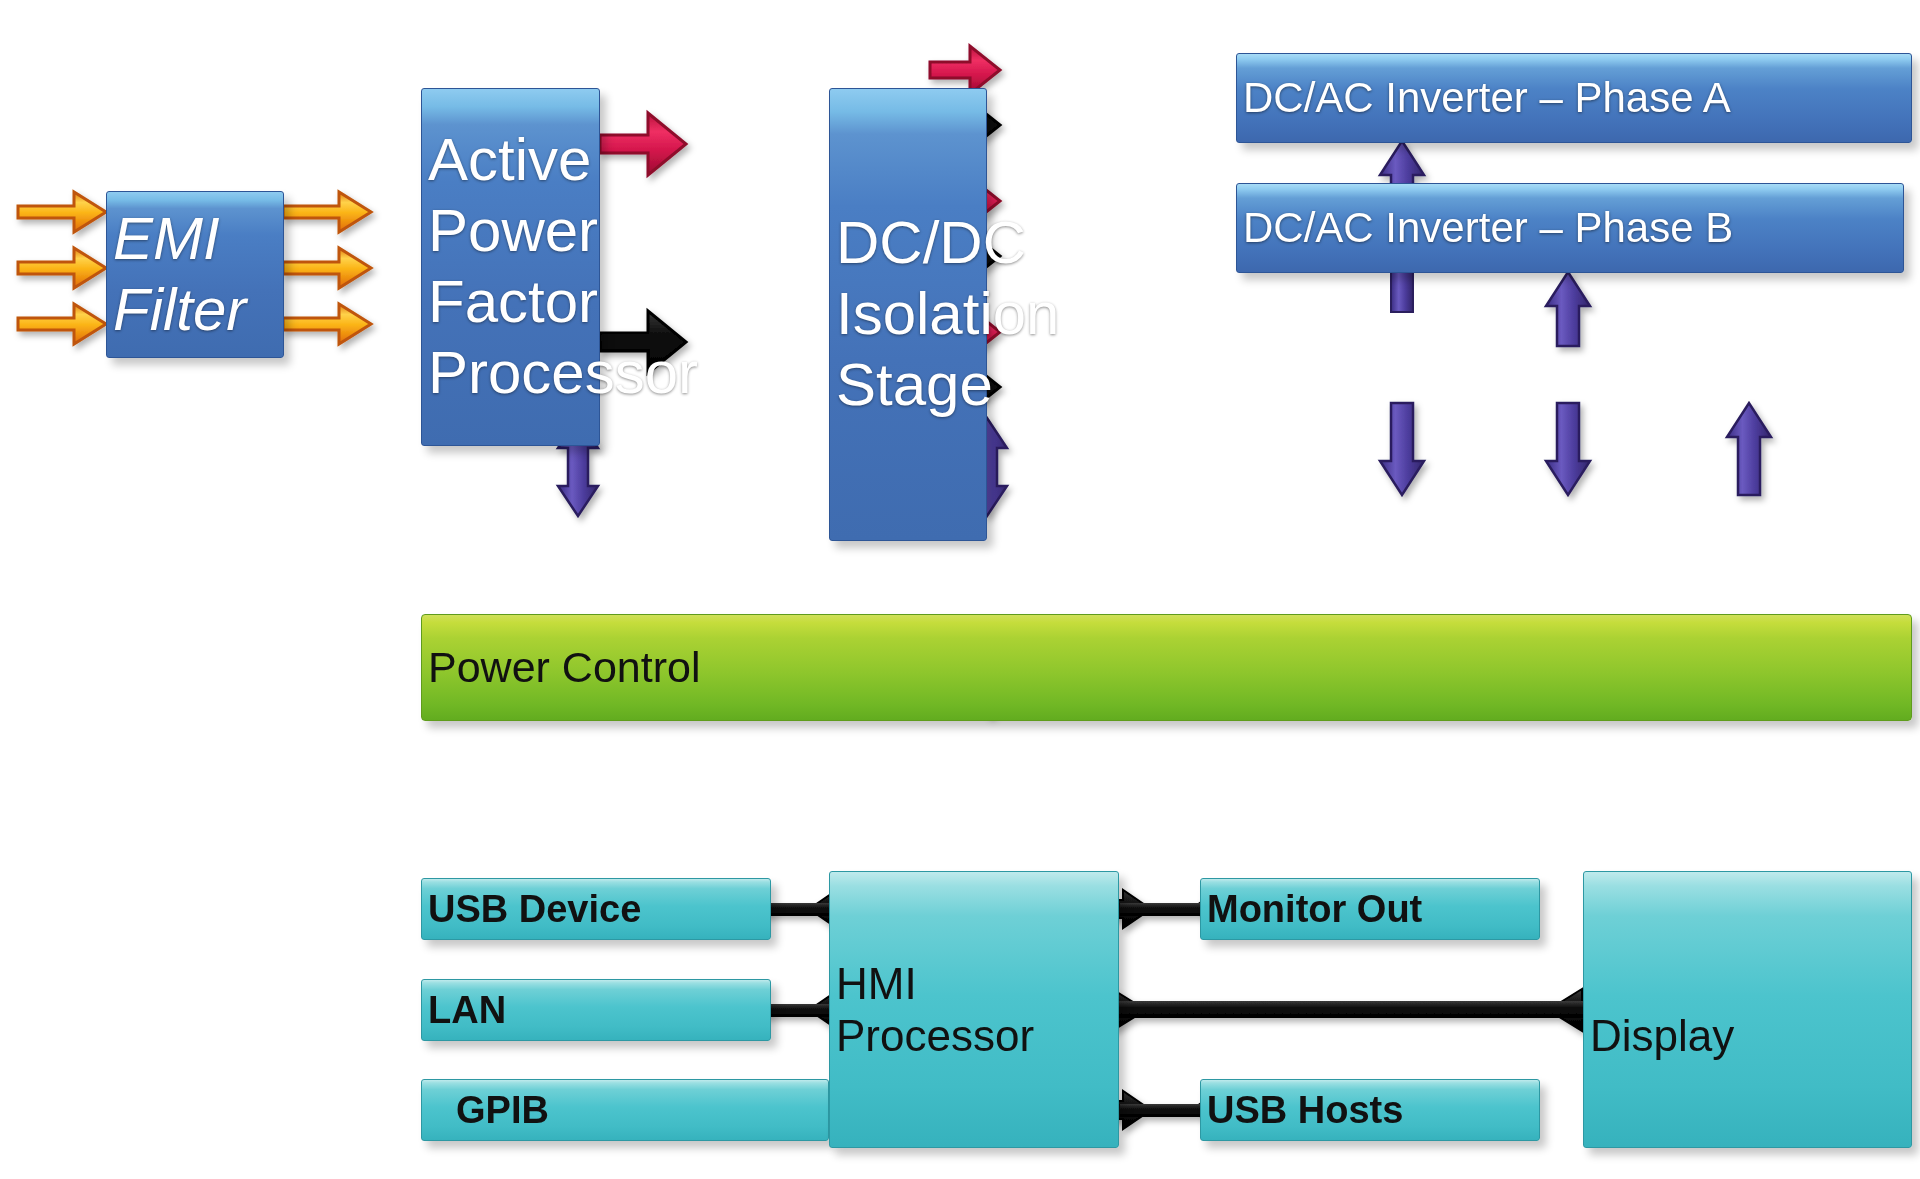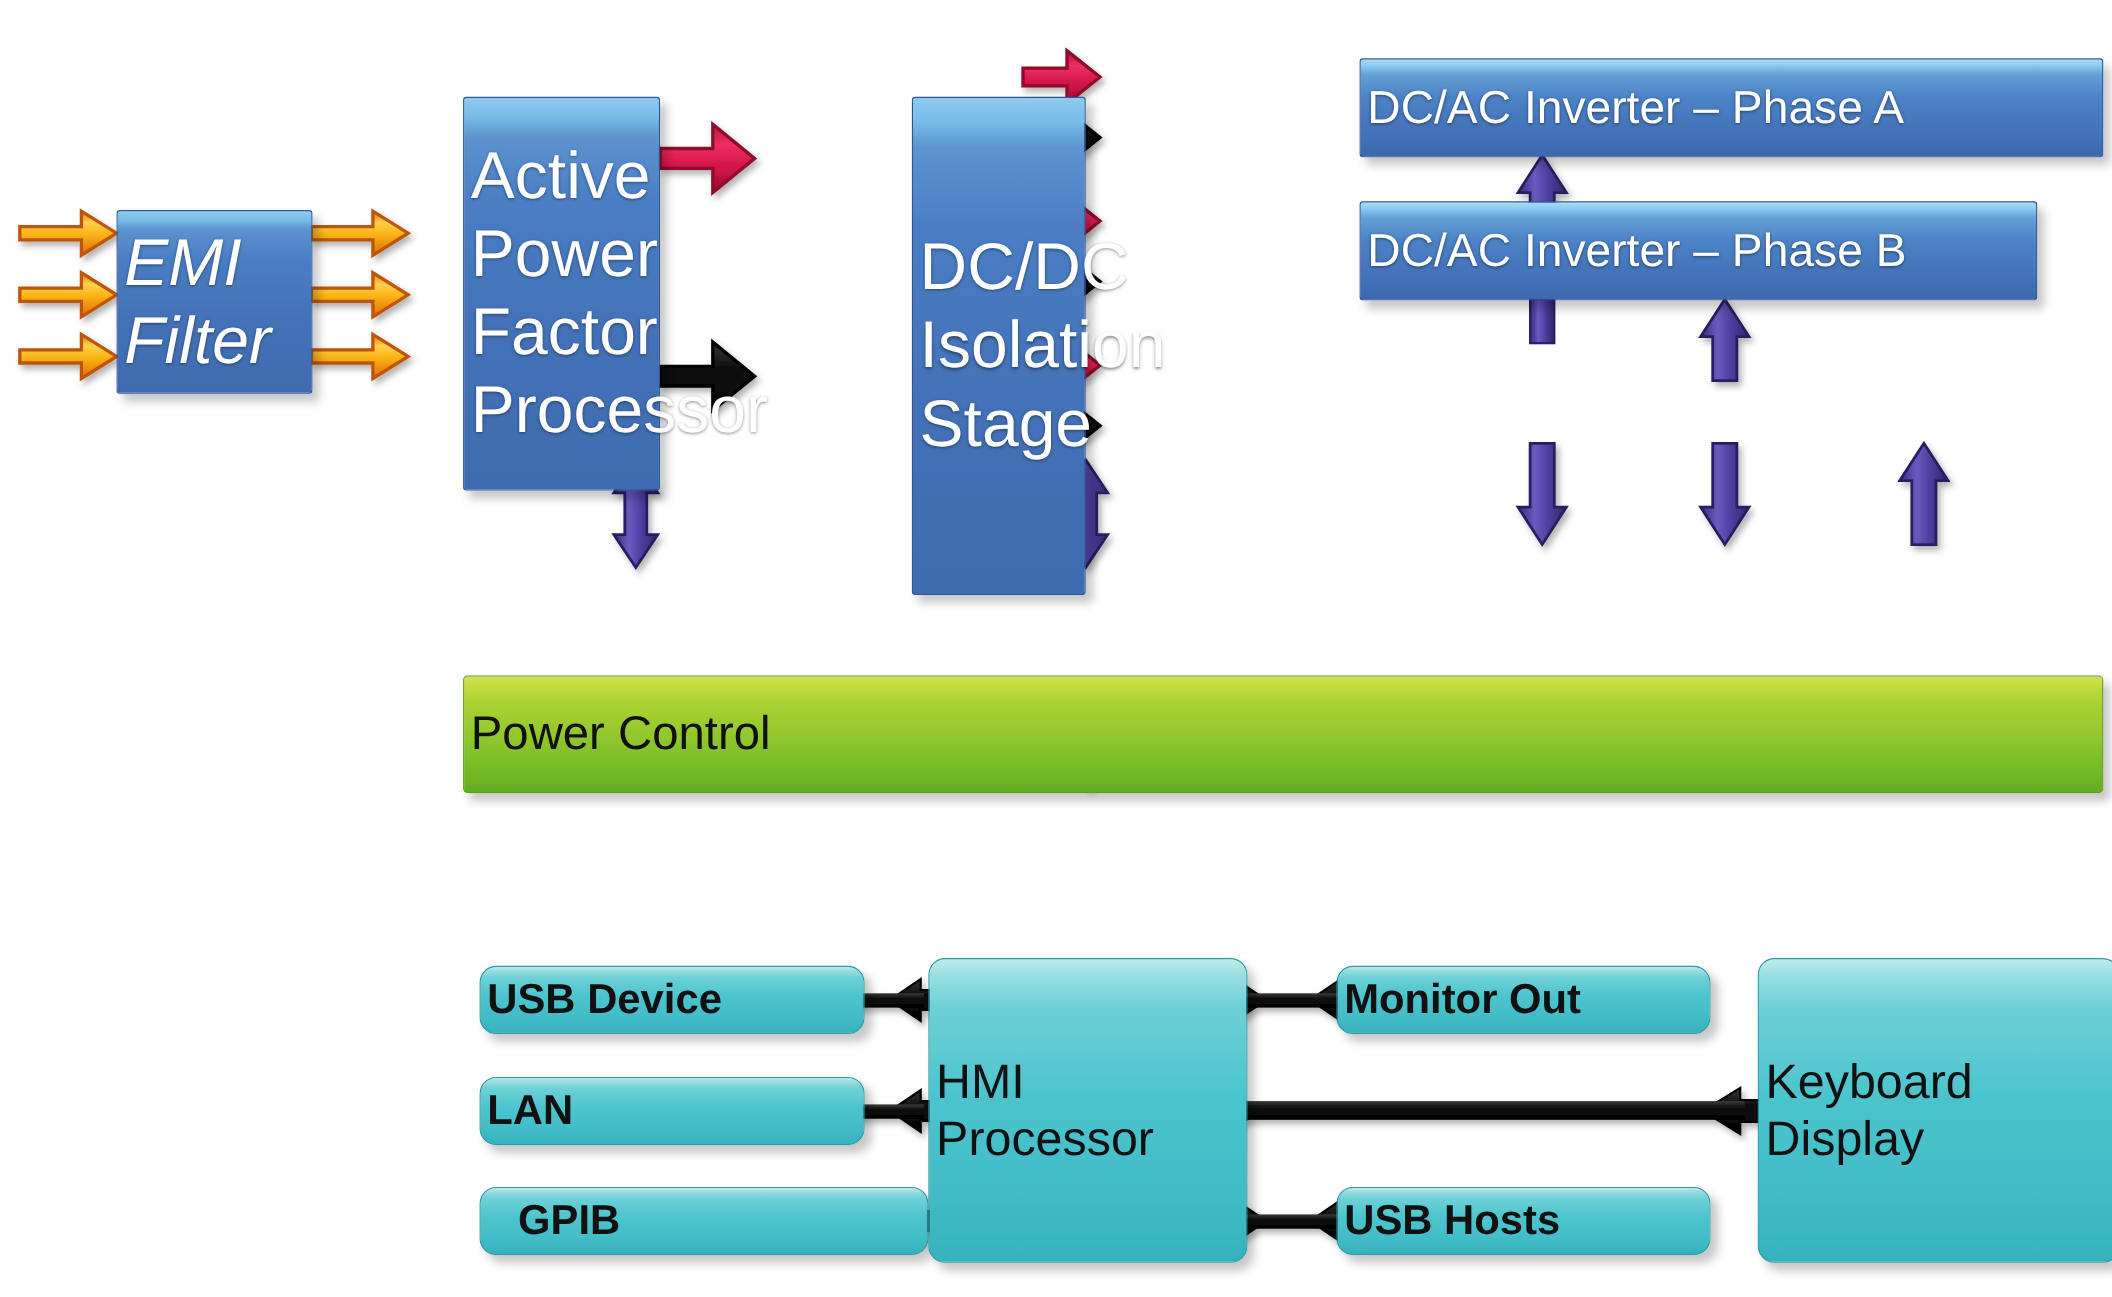--- a/index.html
+++ b/index.html
@@ -51,22 +51,21 @@
     border: 1px solid #5f9c1c;
     border-radius: 4px;
   }
   
   .teal {
     color: #111111;
     font-size: 41px;
     background:
       linear-gradient(180deg,#bfeaec 0%,#9adfe2 5%,#6ed0d6 16%,#4cc4cd 45%,#41bcc6 78%,#36b2bd 100%);
     border: 1px solid #2d98a3;
-    border-radius: 15px;
-    margin-left: 15px;
+    border-radius: 3px;
   }
   .teal-small { font-size: 38px; font-weight: bold; }
   .teal-big   { font-size: 44px; }
 
   
   #arrows { position: absolute; left: 0; top: 0; width: 1920px; height: 1179px; pointer-events: none; }
 </style>
 </head>
 <body>
 
@@ -204,21 +203,21 @@
   </div>
 
   <div class="blk blue-dark" style="left:829px; top:60px; width:158px; height:453px;">
     <span class="lbl"><span>DC/DC</span><br><span>Isolation</span><br><span>Stage</span></span>
   </div>
 
   <div class="blk blue-inv" style="left:1236px; top:53px; width:676px; height:90px;">
     <span class="lbl">DC/AC Inverter – Phase A</span>
   </div>
 
-  <div class="blk blue-inv" style="left:1236px; top:183px; width:616px; height:90px;">
+  <div class="blk blue-inv" style="left:1236px; top:183px; width:668px; height:90px;">
     <span class="lbl">DC/AC Inverter – Phase B</span>
   </div>
 
 
   <div class="blk green-bar" style="left:421px; top:614px; width:1491px; height:107px;">
     <span class="lbl">Power Control</span>
   </div>
 
   <div class="blk teal teal-small" style="left:421px; top:878px; width:350px; height:62px;">
     <span class="lbl">USB Device</span>
@@ -238,16 +237,16 @@
 
   <div class="blk teal teal-small" style="left:1200px; top:878px; width:340px; height:62px;">
     <span class="lbl">Monitor Out</span>
   </div>
 
   <div class="blk teal teal-small" style="left:1200px; top:1079px; width:340px; height:62px;">
     <span class="lbl">USB Hosts</span>
   </div>
 
   <div class="blk teal teal-big" style="left:1583px; top:871px; width:329px; height:277px;">
-    <span class="lbl"><span>Keyboard</span><br><span>Display</span></span>
+    <span class="lbl"><br><span>Display</span></span>
   </div>
 
 </div>
 
 </body></html>

